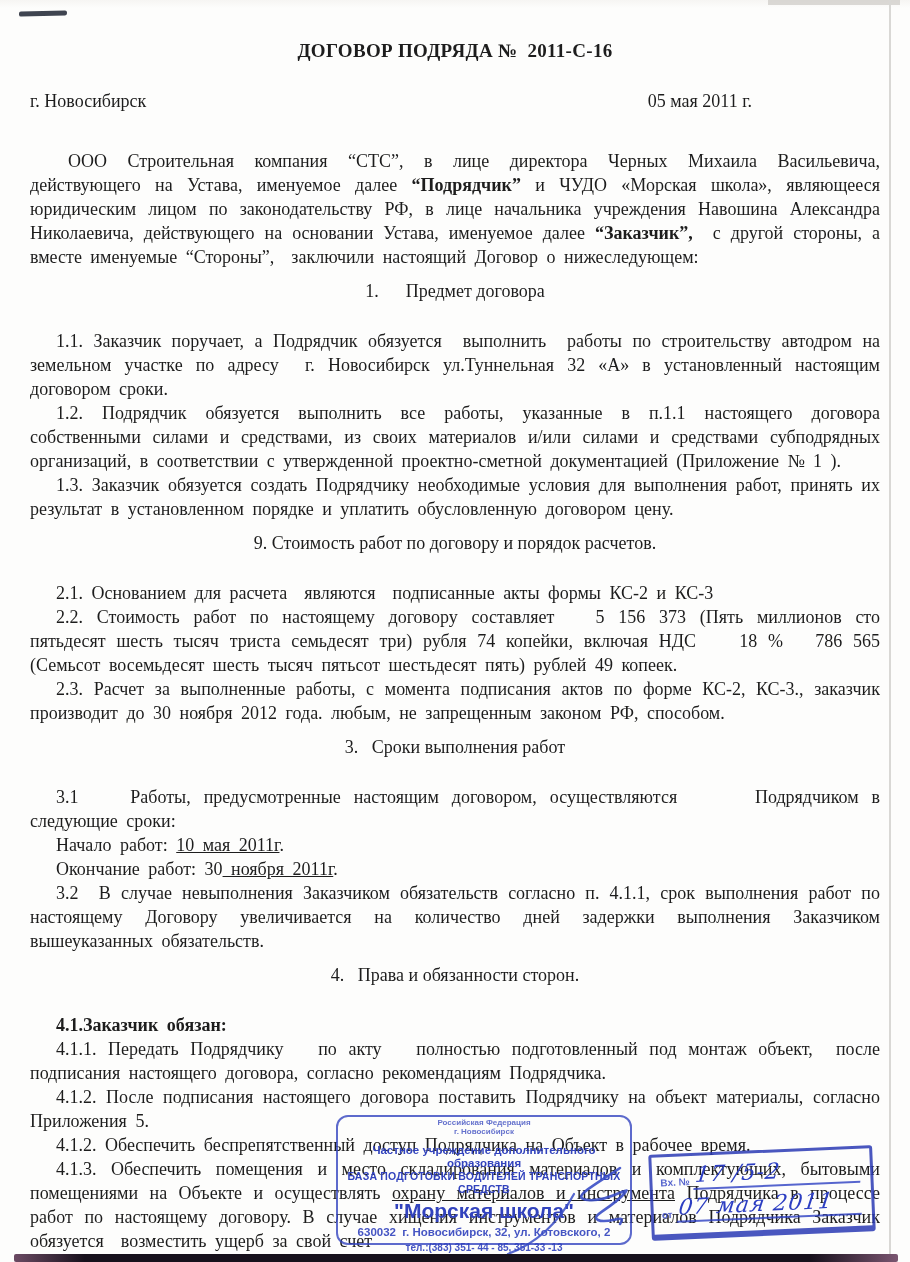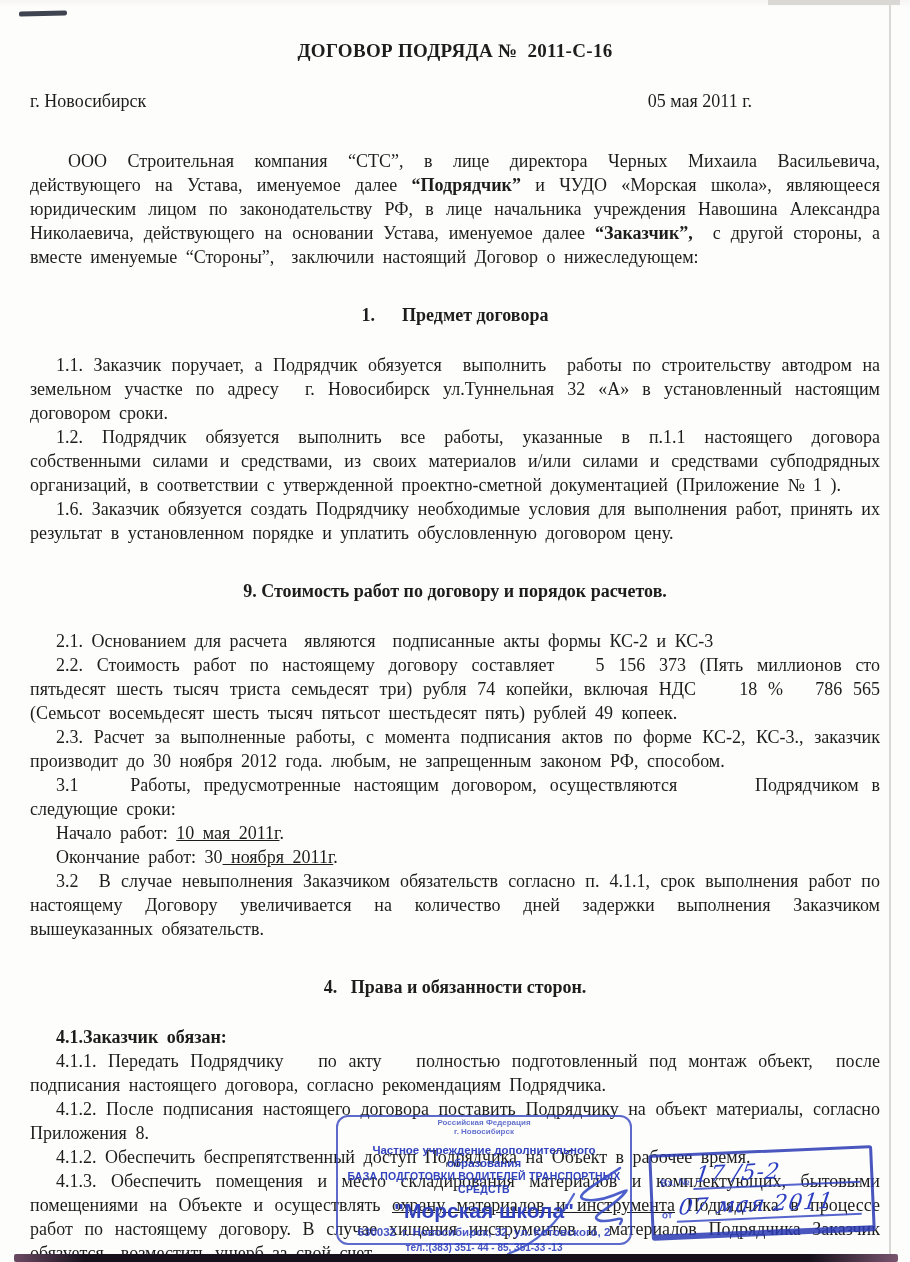--- a/index.html
+++ b/index.html
@@ -7,21 +7,21 @@
     position:relative;width:910px;height:1262px;overflow:hidden;
     background:linear-gradient(180deg,#f6f5f3 0px,#fdfdfc 8px,#fdfdfc 100%);
     font-family:"Liberation Serif", serif;color:#1d1d1d;
   }
   .content{padding:40px 30px 0 30px;}
   .doc-title{text-align:center;font-weight:bold;font-size:19px;letter-spacing:.3px;white-space:pre-wrap;}
   .meta-row{display:flex;justify-content:space-between;margin-top:29px;font-size:18px;}
   .meta-row .date{margin-right:128px;}
   p.body{margin:0;font-size:18px;line-height:24px;text-align:justify;text-indent:26px;word-spacing:4px;}
   p.preamble-p{text-indent:38px;margin-top:37px;}
-  .h{ text-align:center;font-weight:bold;font-size:18px;margin:36px 0 27px 0;white-space:pre-wrap;}
+  .h{ text-align:center;font-weight:normal;font-size:18px;margin:12px 0 27px 0;white-space:pre-wrap;}
   .noindent{text-indent:0;}
   .b{font-weight:bold;}
   .u{text-decoration:underline;margin-top:41px;}
   .sub{font-weight:bold;}
   
   .dash{position:absolute;left:19px;top:11px;width:48px;height:5px;background:#3f4450;border-radius:2px;transform:rotate(-1.5deg);}
   .edge-line{position:absolute;left:889px;top:0;width:2px;height:100%;background:#d9d8d5;}
   .top-smudge{position:absolute;left:768px;top:0;width:132px;height:5px;background:#c9c6c1;opacity:.65;}
   .bottom-band{position:absolute;left:14px;right:12px;bottom:0;height:8px;border-radius:2px;
     background:linear-gradient(90deg,#6b4a63,#17111c 8%,#17111c 90%,#7a5570);}
@@ -73,40 +73,41 @@
       <span class="date">05 мая 2011 г.</span>
     </div>
 
     <p class="body preamble-p">
       <span>ООО&nbsp; Строительная&nbsp; компания&nbsp; “СТС”,&nbsp; в&nbsp; лице&nbsp; директора&nbsp; Черных&nbsp; Михаила&nbsp; Васильевича, действующего на Устава, именуемое далее </span><span class="b">“Подрядчик”</span><span> и ЧУДО «Морская школа», являющееся юридическим лицом по законодательству РФ, в лице начальника учреждения Навошина Александра Николаевича, действующего на основании Устава, именуемое далее </span><span class="b">“Заказчик”,</span><span>&nbsp; с другой стороны, а вместе именуемые “Стороны”,&nbsp; заключили настоящий Договор о нижеследующем:</span>
     </p>
 
     <div class="h">1.&nbsp;&nbsp;&nbsp;&nbsp;&nbsp;&nbsp;Предмет договора</div>
     <p class="body">1.1. Заказчик поручает, а Подрядчик обязуется&nbsp; выполнить&nbsp; работы по строительству автодром на земельном участке по адресу&nbsp; г. Новосибирск ул.Туннельная 32 «А» в установленный настоящим договором сроки.</p>
     <p class="body">1.2. Подрядчик обязуется выполнить все работы, указанные в п.1.1 настоящего договора собственными силами и средствами, из своих материалов и/или силами и средствами субподрядных организаций, в соответствии с утвержденной проектно-сметной документацией (Приложение № 1 ).</p>
-    <p class="body">1.6. Заказчик обязуется создать Подрядчику необходимые условия для выполнения работ, принять их результат в установленном порядке и уплатить обусловленную договором цену.</p>
+    <p class="body">1.3. Заказчик обязуется создать Подрядчику необходимые условия для выполнения работ, принять их результат в установленном порядке и уплатить обусловленную договором цену.</p>
 
     <div class="h">9. Стоимость работ по договору и порядок расчетов.</div>
     <p class="body">2.1. Основанием для расчета&nbsp; являются&nbsp; подписанные акты формы КС-2 и КС-3</p>
     <p class="body">2.2. Стоимость работ по настоящему договору составляет&nbsp;&nbsp; 5 156 373 (Пять миллионов сто пятьдесят шесть тысяч триста семьдесят три) рубля 74 копейки, включая НДС&nbsp;&nbsp;&nbsp; 18 %&nbsp;&nbsp; 786 565 (Семьсот восемьдесят шесть тысяч пятьсот шестьдесят пять) рублей 49 копеек.</p>
     <p class="body">2.3. Расчет за выполненные работы, с момента подписания актов по форме КС-2, КС-3., заказчик производит до 30 ноября 2012 года. любым, не запрещенным законом РФ, способом.</p>
 
+    <div class="h">3.&nbsp;&nbsp;&nbsp;Сроки выполнения работ</div>
     <p class="body">3.1&nbsp;&nbsp;&nbsp; Работы, предусмотренные настоящим договором, осуществляются&nbsp;&nbsp;&nbsp;&nbsp;&nbsp; Подрядчиком в следующие сроки:</p>
     <p class="body noindent">
       <span>Начало работ: </span><span class="u">10 мая 2011г</span><span>.</span>
     </p>
     <p class="body noindent">
       <span>Окончание работ: 30</span><span class="u">&nbsp;ноября 2011г</span><span>.</span>
     </p>
     <p class="body">3.2&nbsp; В случае невыполнения Заказчиком обязательств согласно п. 4.1.1, срок выполнения работ по настоящему Договору увеличивается на количество дней задержки выполнения Заказчиком вышеуказанных обязательств.</p>
 
     <div class="h">4.&nbsp;&nbsp;&nbsp;Права и обязанности сторон.</div>
     <p class="body sub">4.1.Заказчик обязан:</p>
     <p class="body">4.1.1. Передать Подрядчику&nbsp;&nbsp; по акту&nbsp;&nbsp; полностью подготовленный под монтаж объект,&nbsp; после подписания настоящего договора, согласно рекомендациям Подрядчика.</p>
-    <p class="body">4.1.2. После подписания настоящего договора поставить Подрядчику на объект материалы, согласно Приложения 8.</p>
+    <p class="body">4.1.2. После подписания настоящего договора поставить Подрядчику на объект материалы, согласно Приложения 5.</p>
     <p class="body">4.1.2. Обеспечить беспрепятственный доступ Подрядчика на Объект в рабочее время.</p>
     <p class="body">
       <span>4.1.3. Обеспечить помещения и место складирования материалов и комплектующих, бытовыми помещениями на Объекте и осуществлять </span><span class="u">охрану материалов и инструмента</span><span> Подрядчика в процессе работ по настоящему договору. В случае хищения инструментов и материалов Подрядчика Заказчик обязуется&nbsp; возместить ущерб за свой счет</span>
     </p>
   </div>
 
   <div class="org-stamp">
     <div class="tiny">Российская Федерация</div>
     <div class="tiny">г. Новосибирск</div>
     <div class="row-type">Частное учреждение дополнительного образования</div>

